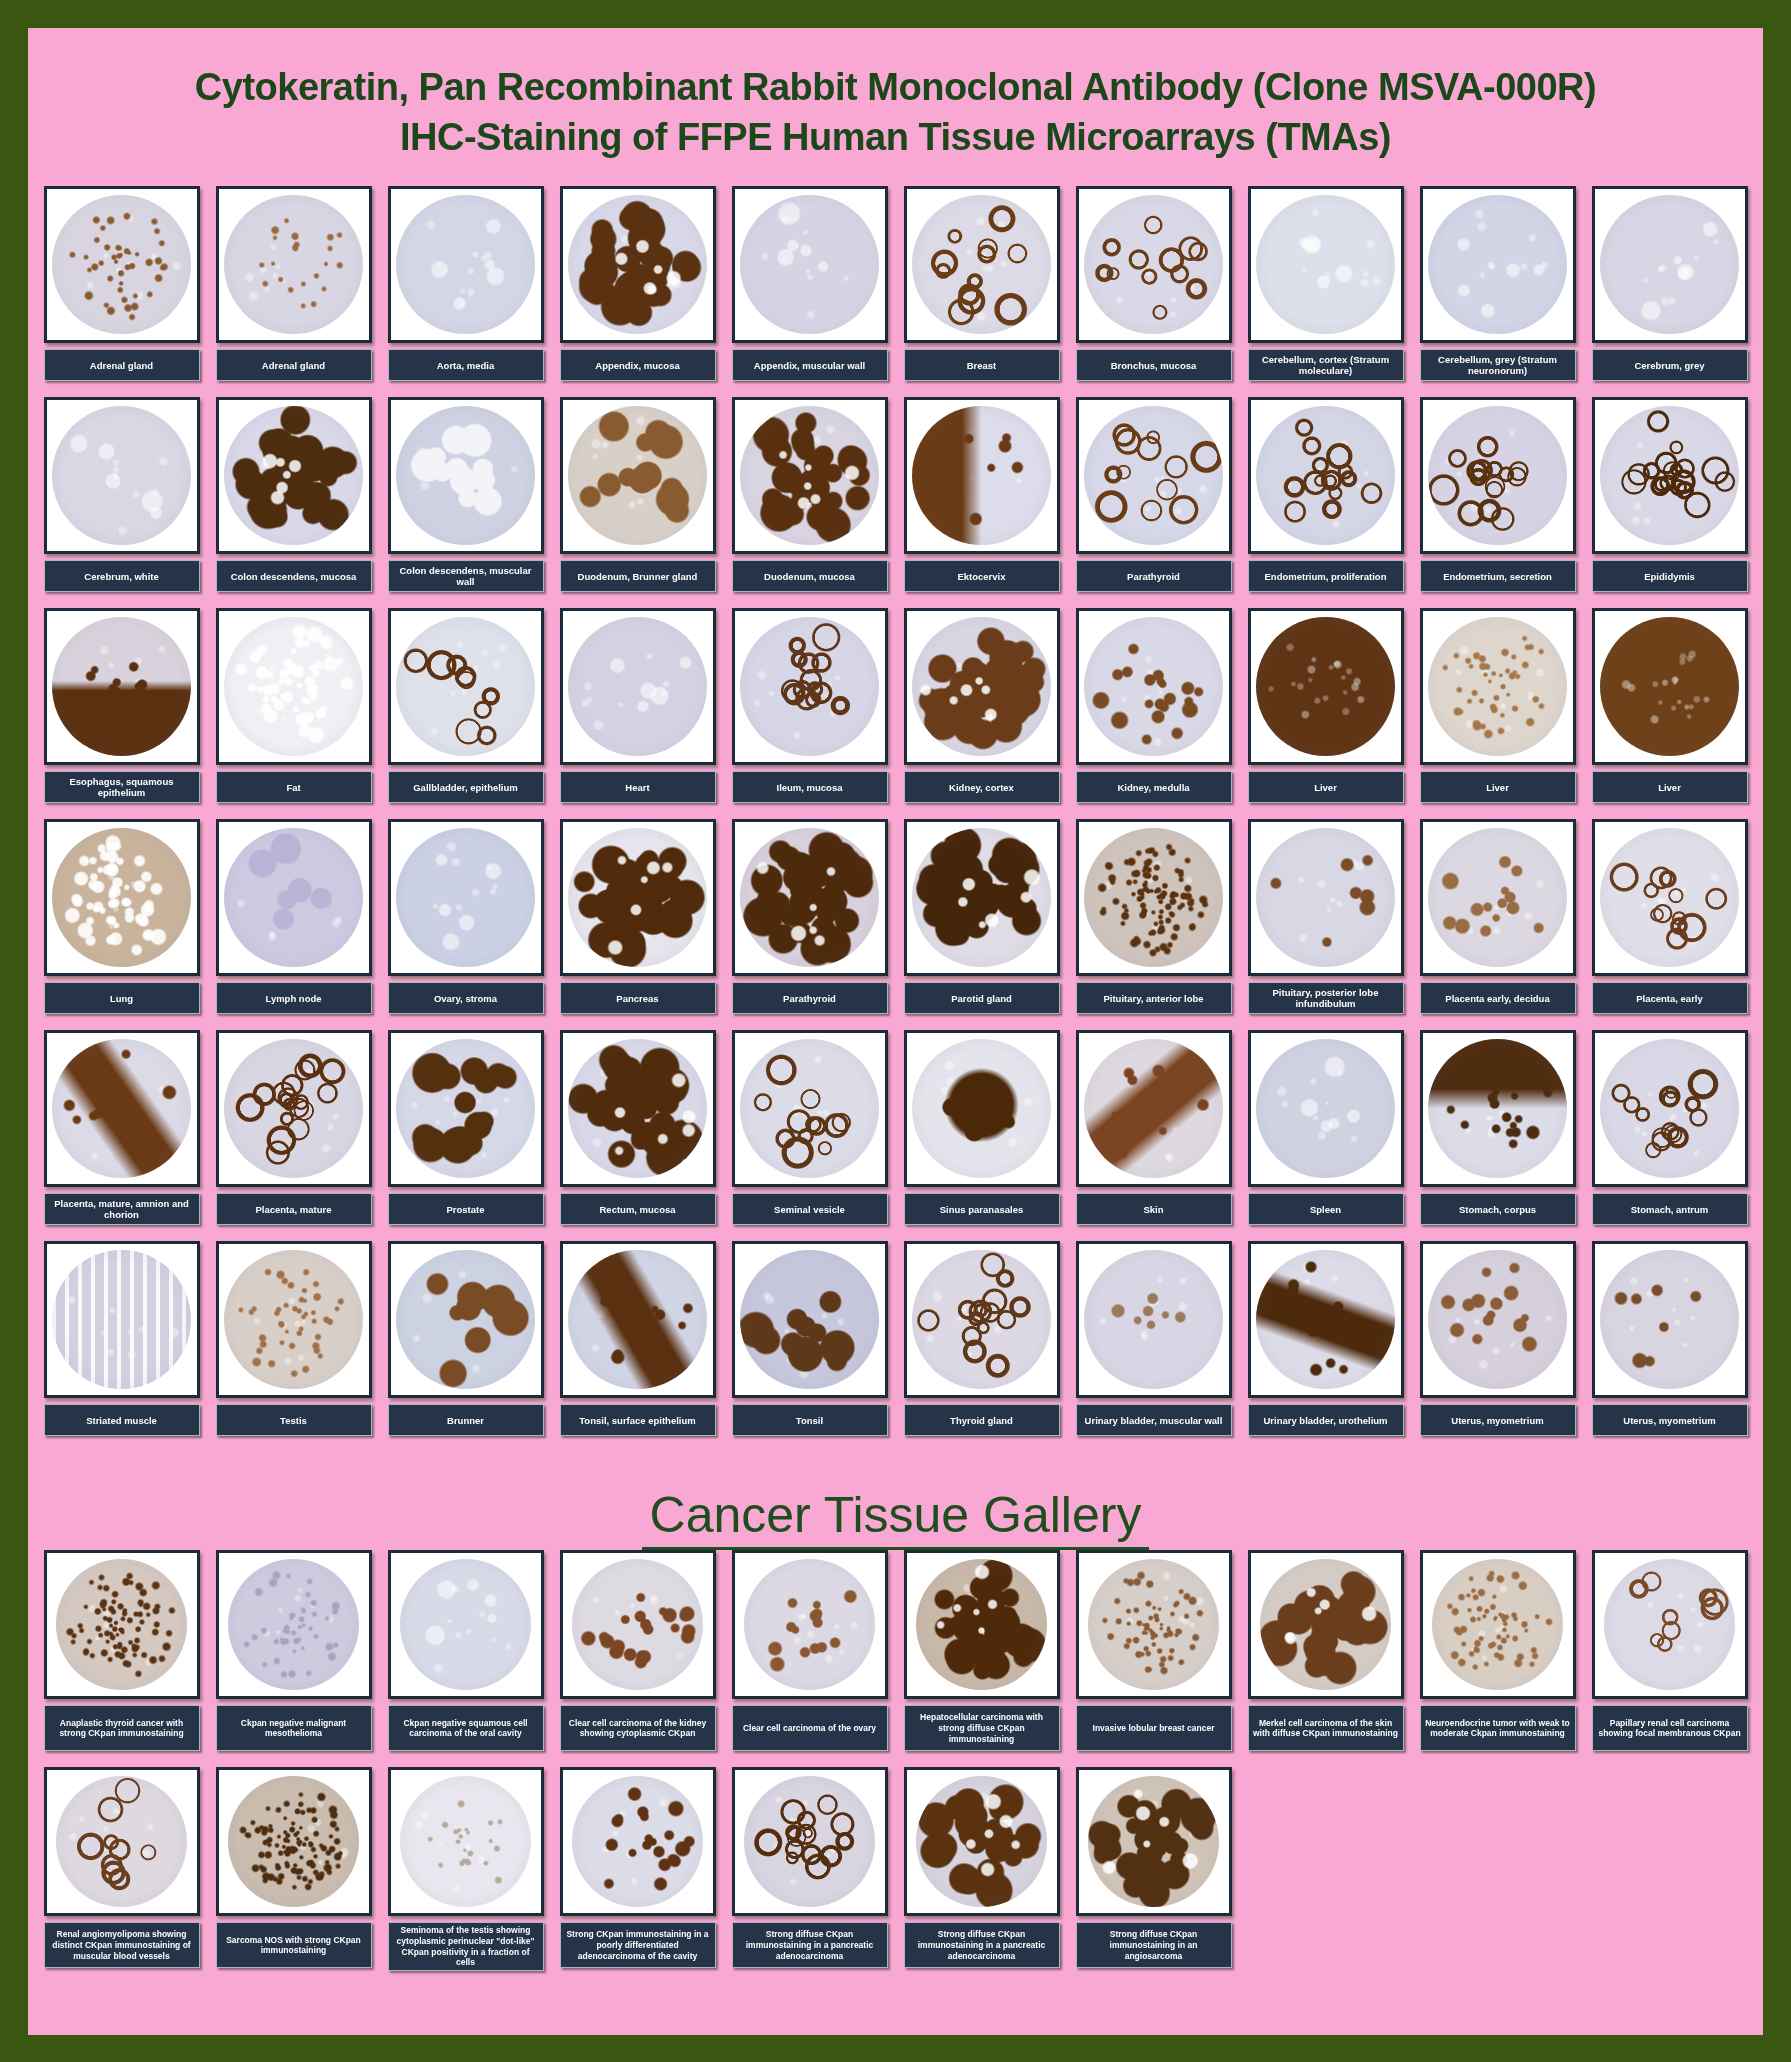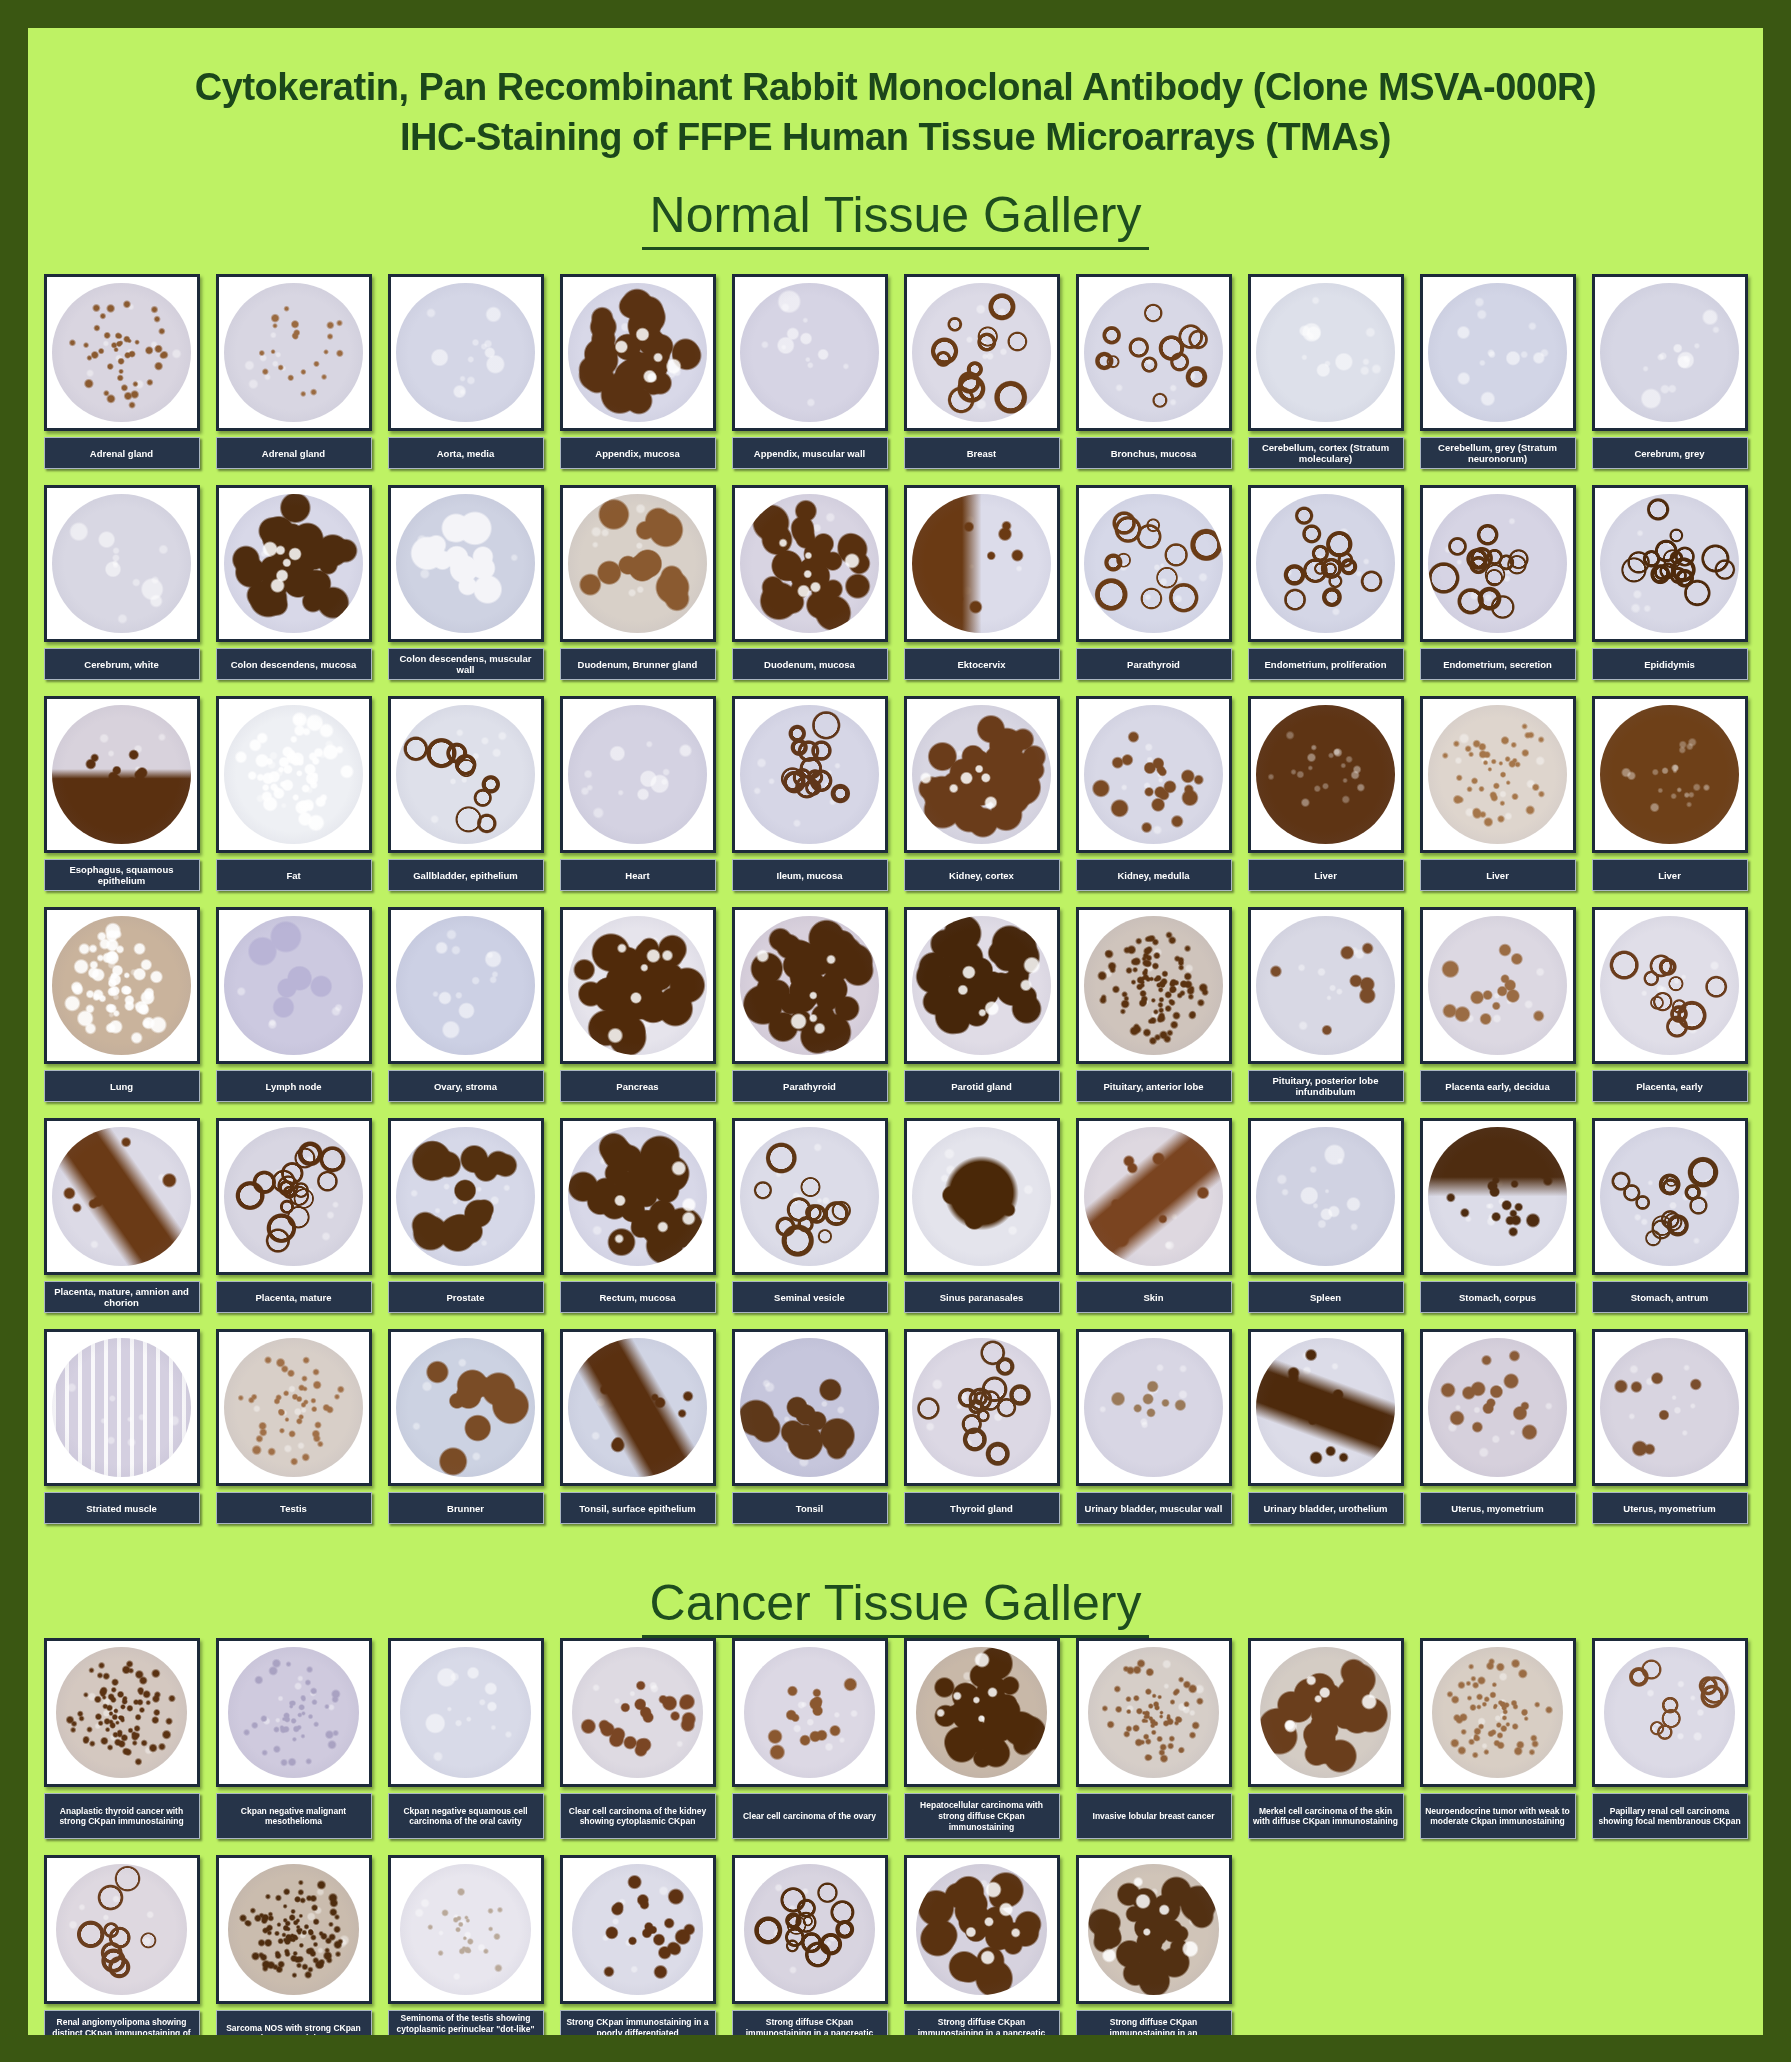--- a/index.html
+++ b/index.html
@@ -4,21 +4,21 @@
 <style>
   html,body{margin:0;padding:0;}
   body{
     width:1791px;height:2063px;
     background:#3a5712;
     font-family:"Liberation Sans", sans-serif;
     overflow:hidden;position:relative;
   }
   .page{
     position:absolute;inset:28px;
-    background:#bef264;
+    background:#f9a8d4;
     overflow:hidden;
   }
   .title{
     margin:34px 20px 0 20px;
     text-align:center;
     font-weight:bold;
     font-size:38px;
     line-height:1.32;
     color:#1b471b;
     letter-spacing:-0.5px;
@@ -84,23 +84,20 @@
 </head>
 <body>
 
 <div class="page">
 
   <div class="title">
     <div>Cytokeratin, Pan Recombinant Rabbit Monoclonal Antibody (Clone MSVA-000R)</div>
     <div>IHC-Staining of FFPE Human Tissue Microarrays (TMAs)</div>
   </div>
 
-  <h2 class="gallery-heading" id="normal-heading">
-    <span>Normal Tissue Gallery</span>
-  </h2>
 
   <div class="grid" id="normal-grid">
   <figure class="tile">
     <div class="card">
       <div class="core" style="background-color: rgb(217, 213, 224); background-image: radial-gradient(circle, rgba(255, 255, 255, 0) 58%, rgba(110, 110, 145, 0.16) 96%), radial-gradient(circle at 76.6% 47.4%, rgb(138, 90, 48) 2%, transparent 3.5%), radial-gradient(circle at 35.4% 49%, rgb(138, 90, 48) 1.5%, transparent 3%), radial-gradient(circle at 70.4% 71.5%, rgb(138, 90, 48) 1.2%, transparent 2.7%), radial-gradient(circle at 24.5% 44.7%, rgb(138, 90, 48) 1%, transparent 2.5%), radial-gradient(circle at 48.2% 43.8%, rgb(138, 90, 48) 1.4%, transparent 2.9%), radial-gradient(circle at 31.9% 18%, rgb(138, 90, 48) 1.5%, transparent 3%), radial-gradient(circle at 79.5% 52.3%, rgb(138, 90, 48) 1.1%, transparent 2.6%), radial-gradient(circle at 52.1% 75.4%, rgb(138, 90, 48) 1.6%, transparent 3.1%), radial-gradient(circle at 49.1% 68.3%, rgb(138, 90, 48) 1.6%, transparent 3.1%), radial-gradient(circle at 48.3% 43.9%, rgb(138, 90, 48) 1.5%, transparent 3%), radial-gradient(circle at 55.7% 41.7%, rgb(138, 90, 48) 0.8%, transparent 2.3%), radial-gradient(circle at 54.7% 81.3%, rgb(138, 90, 48) 1.9%, transparent 3.4%), radial-gradient(circle at 30.8% 51.8%, rgb(138, 90, 48) 2.1%, transparent 3.6%), radial-gradient(circle at 39.7% 37.7%, rgb(138, 90, 48) 1.7%, transparent 3.2%), radial-gradient(circle at 49.7% 56.3%, rgb(138, 90, 48) 2.1%, transparent 3.6%), radial-gradient(circle at 57.6% 51.1%, rgb(138, 90, 48) 2.1%, transparent 3.6%), radial-gradient(circle at 47.6% 37.9%, rgb(138, 90, 48) 1.7%, transparent 3.2%), radial-gradient(circle at 60% 72.7%, rgb(138, 90, 48) 1%, transparent 2.5%), radial-gradient(circle at 59.5% 80.2%, rgb(138, 90, 48) 1.9%, transparent 3.4%), radial-gradient(circle at 69.9% 48.5%, rgb(138, 90, 48) 2.2%, transparent 3.7%), radial-gradient(circle at 79% 34.7%, rgb(138, 90, 48) 1.2%, transparent 2.7%), radial-gradient(circle at 75.6% 26%, rgb(138, 90, 48) 1.1%, transparent 2.6%), radial-gradient(circle at 57.6% 87.8%, rgb(138, 90, 48) 1.2%, transparent 2.7%), radial-gradient(circle at 41.9% 60.1%, rgb(138, 90, 48) 1.7%, transparent 3.2%), radial-gradient(circle at 73.7% 19.1%, rgb(138, 90, 48) 1.2%, transparent 2.7%), radial-gradient(circle at 54.4% 52%, rgb(138, 90, 48) 2%, transparent 3.5%), radial-gradient(circle at 76.7% 59.8%, rgb(138, 90, 48) 2%, transparent 3.5%), radial-gradient(circle at 26.5% 72.4%, rgb(138, 90, 48) 2.1%, transparent 3.6%), radial-gradient(circle at 42.4% 83.3%, rgb(138, 90, 48) 2%, transparent 3.5%), radial-gradient(circle at 80.8% 51.7%, rgb(138, 90, 48) 1.8%, transparent 3.3%), radial-gradient(circle at 36.6% 23.8%, rgb(138, 90, 48) 1.1%, transparent 2.6%), radial-gradient(circle at 46.1% 48%, rgb(138, 90, 48) 1.2%, transparent 2.7%), radial-gradient(circle at 39.1% 79.3%, rgb(138, 90, 48) 1%, transparent 2.5%), radial-gradient(circle at 42.2% 18.3%, rgb(138, 90, 48) 1.9%, transparent 3.4%), radial-gradient(circle at 32.3% 32.4%, rgb(138, 90, 48) 1.3%, transparent 2.8%), radial-gradient(circle at 44.7% 44.8%, rgb(138, 90, 48) 1.7%, transparent 3.2%), radial-gradient(circle at 49.7% 63.6%, rgb(138, 90, 48) 1.1%, transparent 2.6%), radial-gradient(circle at 48.8% 38.3%, rgb(138, 90, 48) 1.1%, transparent 2.6%), radial-gradient(circle at 53.8% 40.4%, rgb(138, 90, 48) 1.9%, transparent 3.4%), radial-gradient(circle at 61.2% 42.6%, rgb(138, 90, 48) 1%, transparent 2.5%), radial-gradient(circle at 26.9% 53.9%, rgb(138, 90, 48) 1%, transparent 2.5%), radial-gradient(circle at 49.5% 43.1%, rgb(138, 90, 48) 1.1%, transparent 2.6%), radial-gradient(circle at 14.7% 43%, rgb(138, 90, 48) 1.2%, transparent 2.7%), radial-gradient(circle at 53.9% 15.3%, rgb(138, 90, 48) 1.6%, transparent 3.1%), radial-gradient(circle at 73.4% 44.3%, rgba(255, 255, 255, 0.4) 1.5%, transparent 3%), radial-gradient(circle at 48.1% 54.1%, rgba(255, 255, 255, 0.4) 2.2%, transparent 3.7%), radial-gradient(circle at 27.4% 64.9%, rgba(255, 255, 255, 0.4) 1.6%, transparent 3.1%), radial-gradient(circle at 62.8% 72.9%, rgba(255, 255, 255, 0.4) 2.2%, transparent 3.7%), radial-gradient(circle at 38.8% 43.5%, rgba(255, 255, 255, 0.4) 1.4%, transparent 2.9%), radial-gradient(circle at 89.6% 50.9%, rgba(255, 255, 255, 0.4) 2.1%, transparent 3.6%), radial-gradient(circle at 56.8% 17.2%, rgba(255, 255, 255, 0.4) 1.1%, transparent 2.6%), radial-gradient(circle at 56.3% 49.9%, rgba(255, 255, 255, 0.4) 2.3%, transparent 3.8%);"></div>
     </div>
     <figcaption class="label">Adrenal gland</figcaption>
   </figure>
 
   <figure class="tile">

